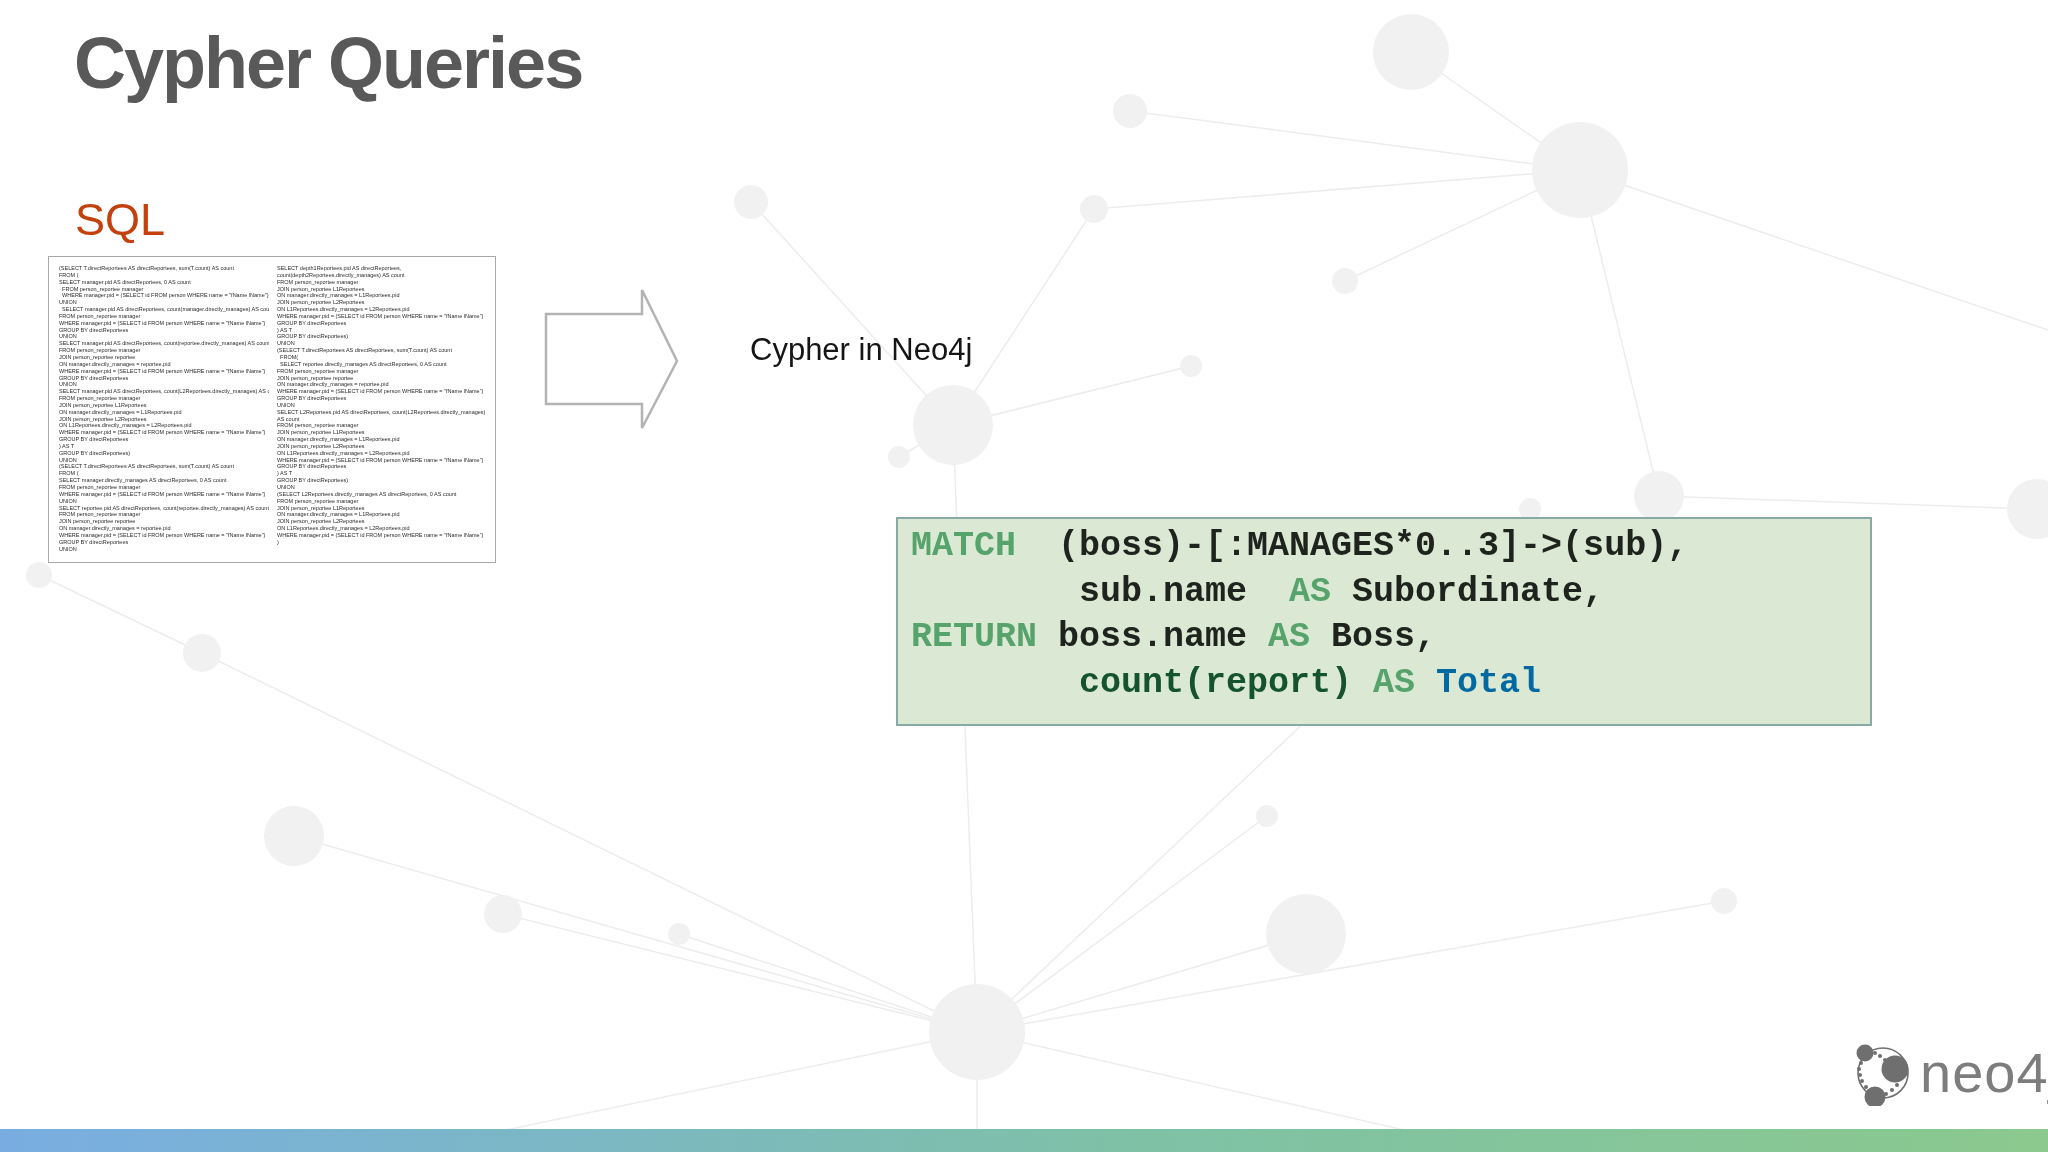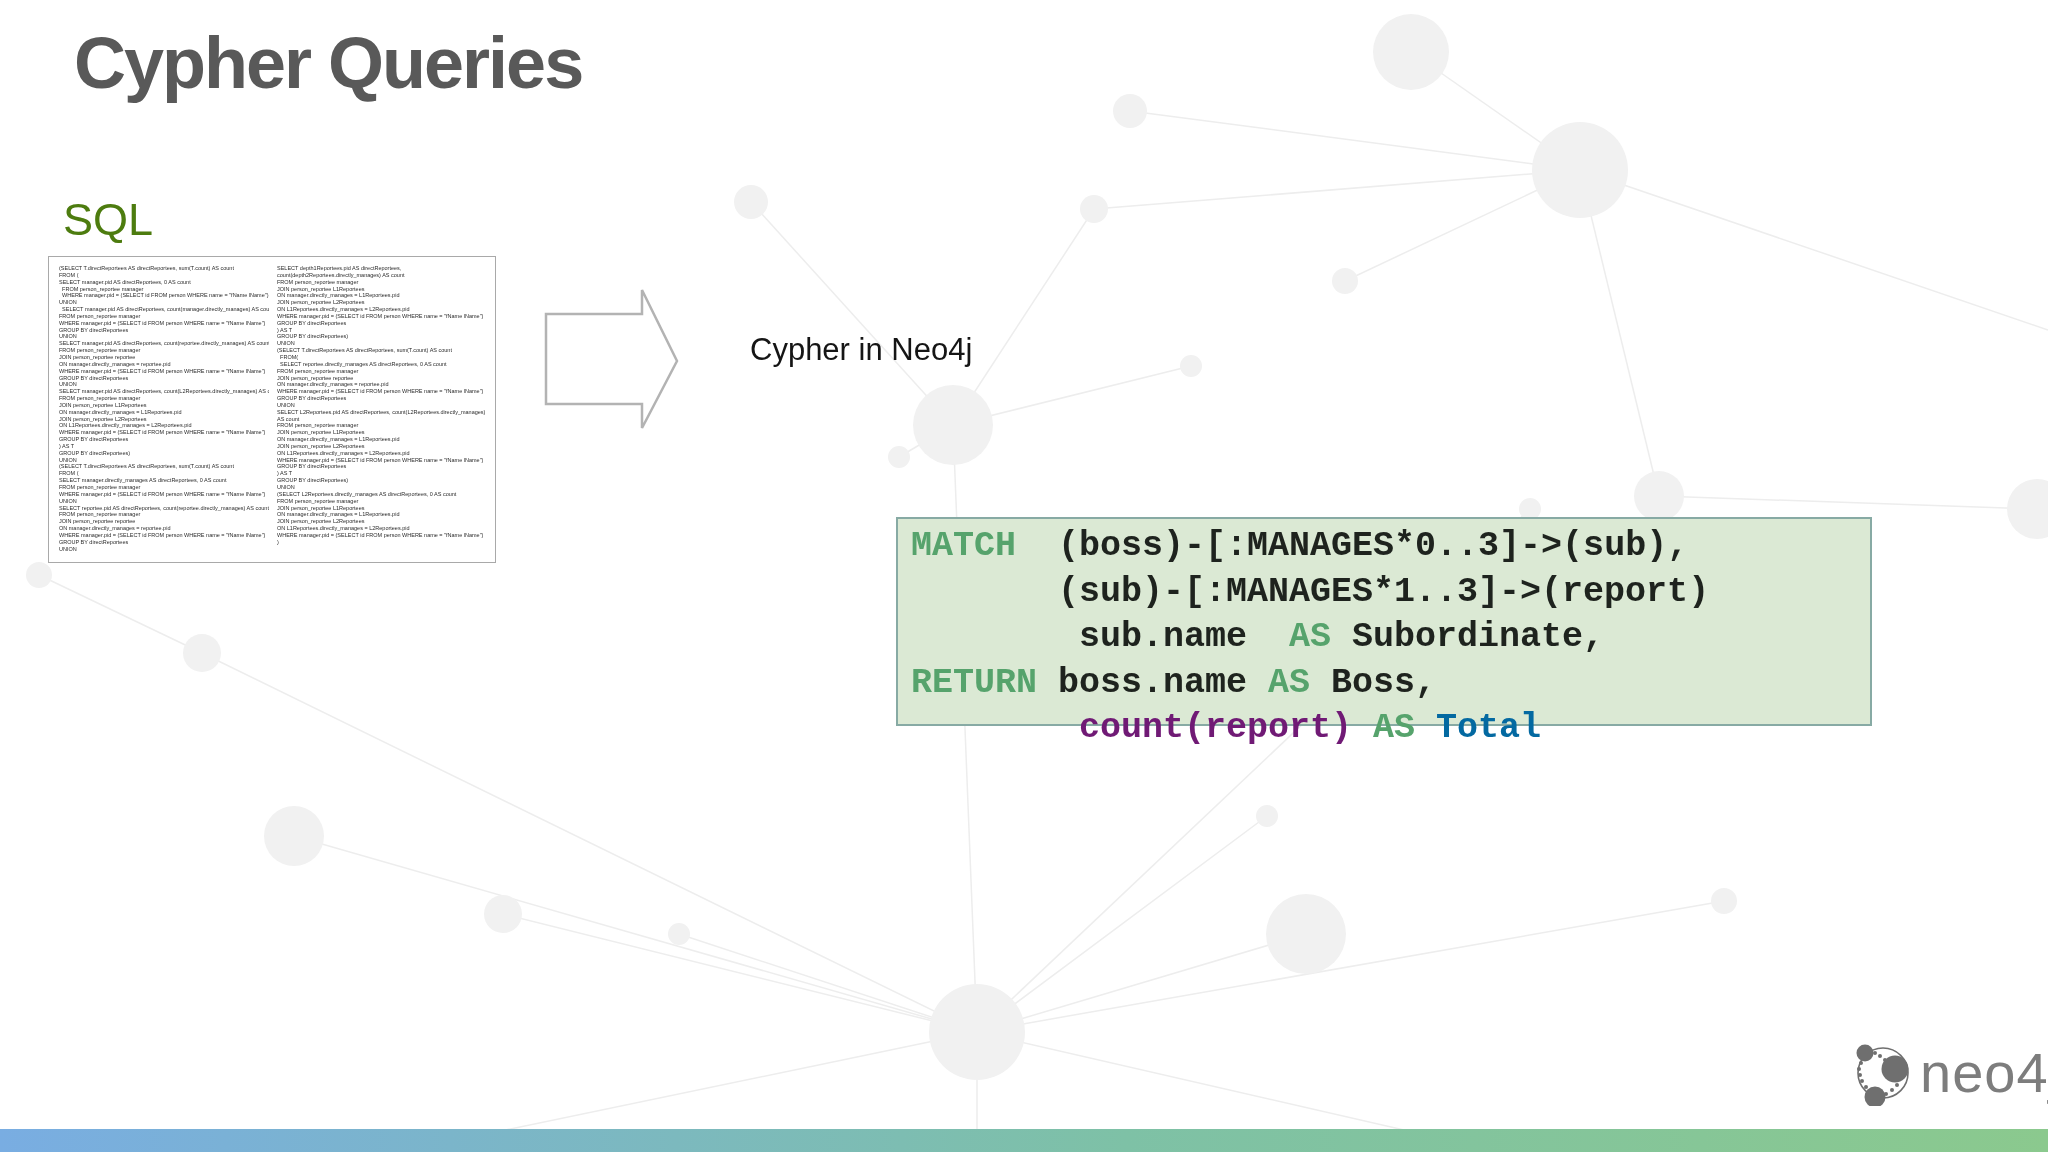--- a/index.html
+++ b/index.html
@@ -12,21 +12,21 @@
   
   #bg-pattern{left:0;top:0;width:2048px;height:1152px;z-index:0;pointer-events:none;}
 
   
   #slide-title{
     left:74px;top:22px;font-size:72px;font-weight:900;color:#595959;
     letter-spacing:-2px;z-index:2;
   }
 
   
-  #sql-heading{left:63px;top:194px;font-size:45px;color:#4d7c0f;z-index:2;}
+  #sql-heading{left:75px;top:194px;font-size:45px;color:#c2410c;z-index:2;}
 
   
   #sql-panel{
     left:48px;top:256px;width:448px;height:307px;background:#fff;
     border:1px solid #a9a9a9;box-sizing:border-box;z-index:2;
     display:flex;gap:8px;padding:8px 8px 6px 10px;
   }
   .sql-col{
     flex:1;overflow:hidden;white-space:nowrap;
     font-size:5.5px;line-height:6.85px;color:#2b2b2b;
@@ -213,24 +213,23 @@
 </div>
 
 <svg id="arrow-shape" class="abs" width="136" height="144" viewBox="0 0 136 144">
   <polygon points="2,28 98,28 98,4 133,75 98,142 98,118 2,118" fill="#ffffff" stroke="#b3b3b3" stroke-width="2.5" stroke-linejoin="miter"></polygon>
 </svg>
 
 <div id="cypher-heading" class="abs">Cypher in Neo4j</div>
 
 <div id="cypher-box" class="abs" style="background: rgb(219, 233, 212); border-color: rgb(135, 170, 164);">
     <div class="code-line"><span class="kw" style="color: rgb(86, 163, 108);">MATCH</span><span style="color: rgb(30, 35, 30);">  (boss)-[:MANAGES*0..3]-&gt;(sub),</span></div>
-    <div class="code-line"><span style="color: rgb(30, 35, 30);">       (sub)-[:MANAGES*1..3]-&gt;(report)</span></div>
     <div class="code-line"><span style="color: rgb(30, 35, 30);">        sub.name  </span><span class="kw" style="color: rgb(86, 163, 108);">AS</span><span style="color: rgb(30, 35, 30);"> Subordinate,</span></div>
     <div class="code-line"><span class="kw" style="color: rgb(86, 163, 108);">RETURN</span><span style="color: rgb(30, 35, 30);"> boss.name </span><span class="kw" style="color: rgb(86, 163, 108);">AS</span><span style="color: rgb(30, 35, 30);"> Boss,</span></div>
-    <div class="code-line"><span style="color: #701a75;">        count(report) </span><span class="kw" style="color: rgb(86, 163, 108);">AS</span><span style="color: #0369a1; text-align: right;"> Total</span></div>
+    <div class="code-line"><span style="color: #14532d;">        count(report) </span><span class="kw" style="color: rgb(86, 163, 108);">AS</span><span style="color: #0369a1; text-align: right;"> Total</span></div>
   </div>
 
 <div id="neo4j-logo" class="abs">
   <svg width="66" height="66" viewBox="0 0 66 66">
     <circle cx="31" cy="33" r="25" fill="none" stroke="#6f6f6f" stroke-width="1.6"></circle>
     <circle cx="43" cy="29" r="13.5" fill="#6f6f6f"></circle>
     <circle cx="13" cy="13" r="8.5" fill="#6f6f6f"></circle>
     <circle cx="23" cy="57" r="10.5" fill="#6f6f6f"></circle>
     <g fill="#6f6f6f">
       <circle cx="23" cy="13" r="2"></circle>

